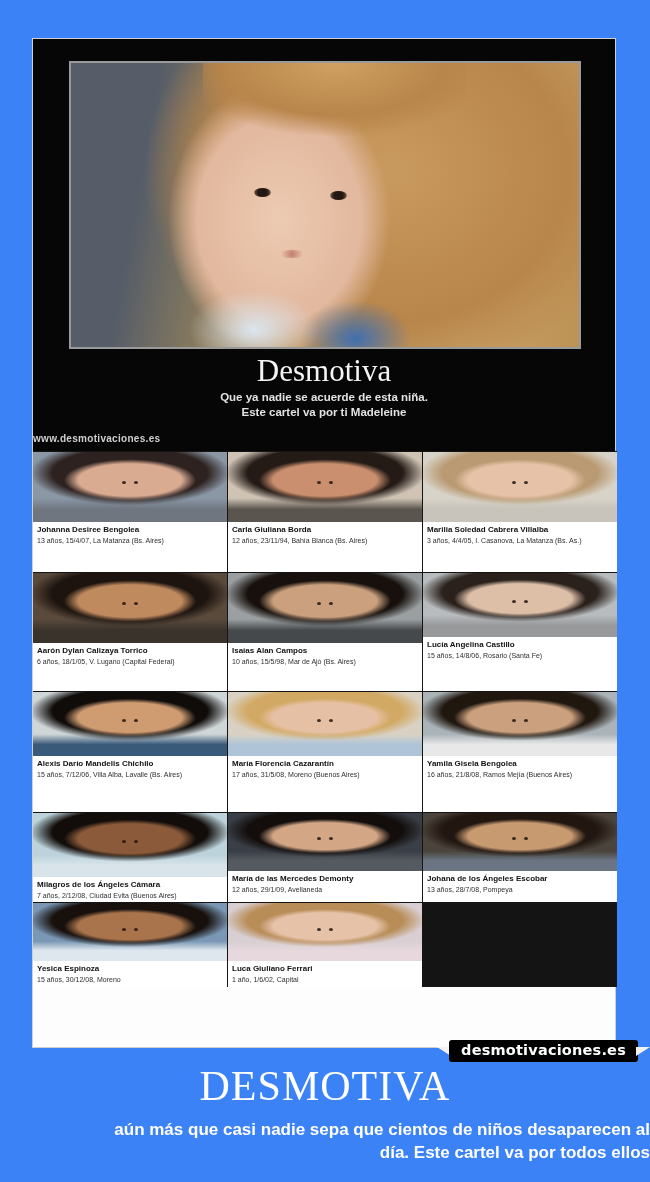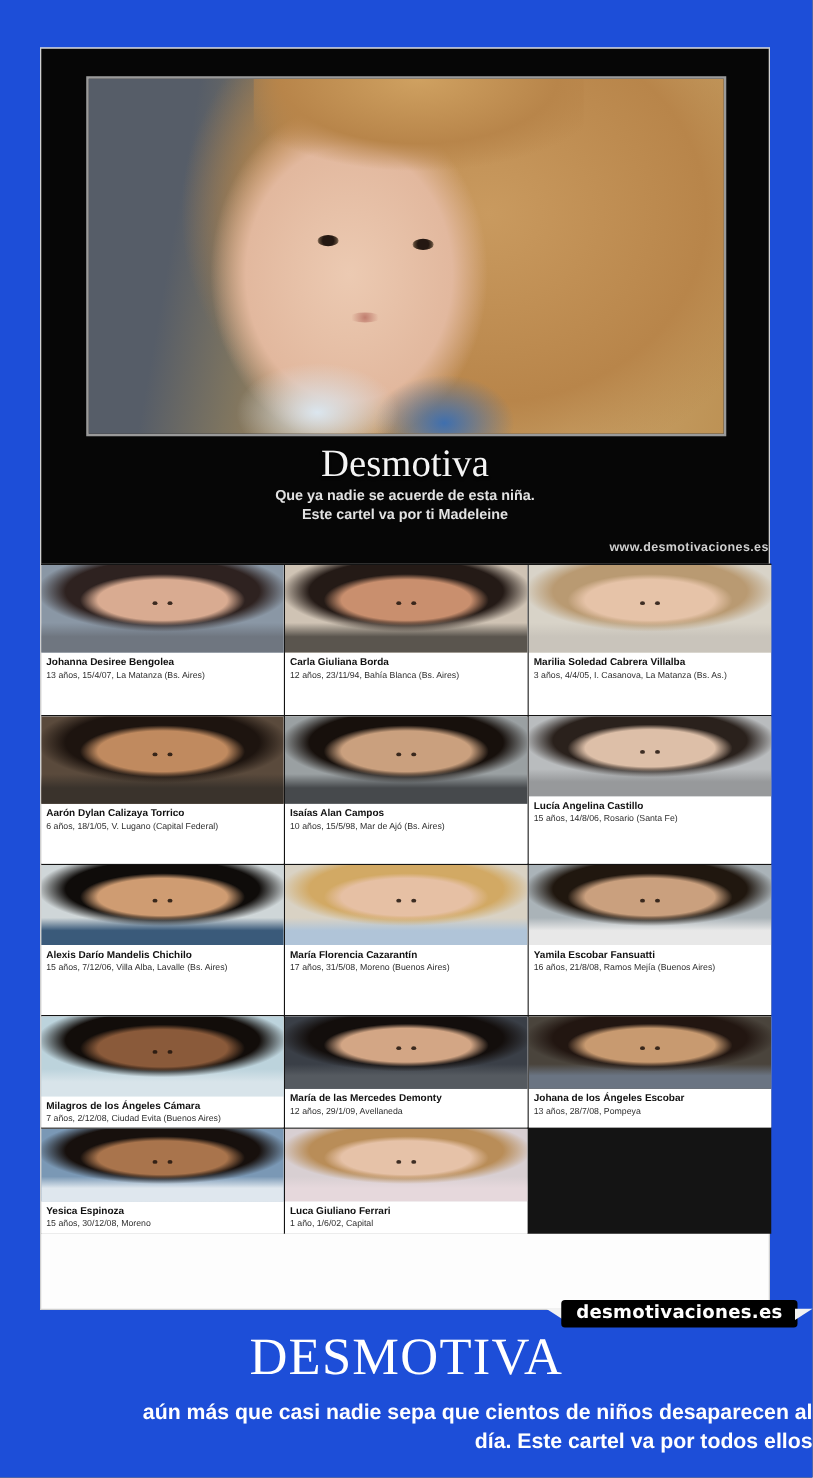--- a/index.html
+++ b/index.html
@@ -1,18 +1,18 @@
 <!DOCTYPE html>
 <html><head>
 <meta charset="utf-8">
 <style>
   html,body{margin:0;padding:0;}
   body{width:650px;height:1182px;background:#000;overflow:hidden;
        font-family:"Liberation Sans",sans-serif;}
-  .page{position:relative;width:650px;height:1182px;background:#1d4ed8;}
+  .page{position:relative;width:650px;height:1182px;background:#3b82f6;}
 
   
   .card{position:absolute;left:32px;top:38px;width:584px;height:1010px;
         background:#fdfdfd;border:1px solid #cfcfcf;box-sizing:border-box;}
 
   
   .inner-poster{position:relative;width:100%;height:412px;background:#060606;}
   .photo-frame{position:absolute;left:36px;top:22px;width:508px;height:284px;
                border:2px solid #9a9a9a;box-shadow:inset 0 0 0 1px #333;
                background:#1a1a1a;overflow:hidden;}
@@ -31,21 +31,21 @@
          background:radial-gradient(circle, #c07d6e 0%, rgba(192,125,110,0) 80%);}
   .bangs{position:absolute;left:26%;top:0;width:52%;height:26%;
          background:radial-gradient(60% 100% at 50% 0%, #cfa161 0%, #b8854a 70%, rgba(184,133,74,0) 100%);}
 
   .inner-title{position:absolute;left:0;top:314px;width:100%;text-align:center;
                font-family:"Liberation Serif",serif;font-size:31px;color:#f4f4f4;
                text-shadow:0 1px 2px #000;}
   .inner-sub{position:absolute;left:0;width:100%;text-align:center;
              font-size:11.5px;font-weight:bold;color:#e2e2e2;}
   .sub1{top:352px;} .sub2{top:367px;text-align:center;}
-  .inner-url{position:absolute;left:0;top:394px;width:100%;text-align:right;
+  .inner-url{position:absolute;left:0;top:394px;width:100%;text-align:left;
              font-size:10px;font-weight:bold;color:#cfcfcf;letter-spacing:.3px;}
 
   
   .grid{position:absolute;left:0;top:412px;width:584px;display:grid;
         grid-template-columns:repeat(3,1fr);grid-template-rows:120px 118px 120px;
         background:#141414;gap:1px;box-sizing:border-box;border-top:1px solid #141414;}
   .cell{background:#fff;display:flex;flex-direction:column;overflow:hidden;}
   .cphoto{position:relative;width:100%;flex:0 0 auto;
     background:
       radial-gradient(46% 40% at 50% 40%, var(--skin) 0%, var(--skin) 58%, rgba(0,0,0,0) 74%),
@@ -177,21 +177,21 @@
       <div class="cname">María Florencia Cazarantín</div>
       <div class="cinfo">17 años, 31/5/08, Moreno (Buenos Aires)</div>
     </div>
   </div>
 
   <div class="cell row2">
     <div class="cphoto" style="--bg: #aab3b8; --hair: #20170f; --skin: #caa07e; --shirt: #e8e8e8;">
       <div class="cdots"></div>
     </div>
     <div class="clabel">
-      <div class="cname">Yamila Escobar Fansuatti</div>
+      <div class="cname">Yamila Gisela Bengolea</div>
       <div class="cinfo">16 años, 21/8/08, Ramos Mejía (Buenos Aires)</div>
     </div>
   </div>
 
   <div class="cell row2">
     <div class="cphoto" style="--bg: #bcd3dc; --hair: #120d0a; --skin: #8a5a3a; --shirt: #d8e4ea;">
       <div class="cdots"></div>
     </div>
     <div class="clabel">
       <div class="cname">Milagros de los Ángeles Cámara</div>

